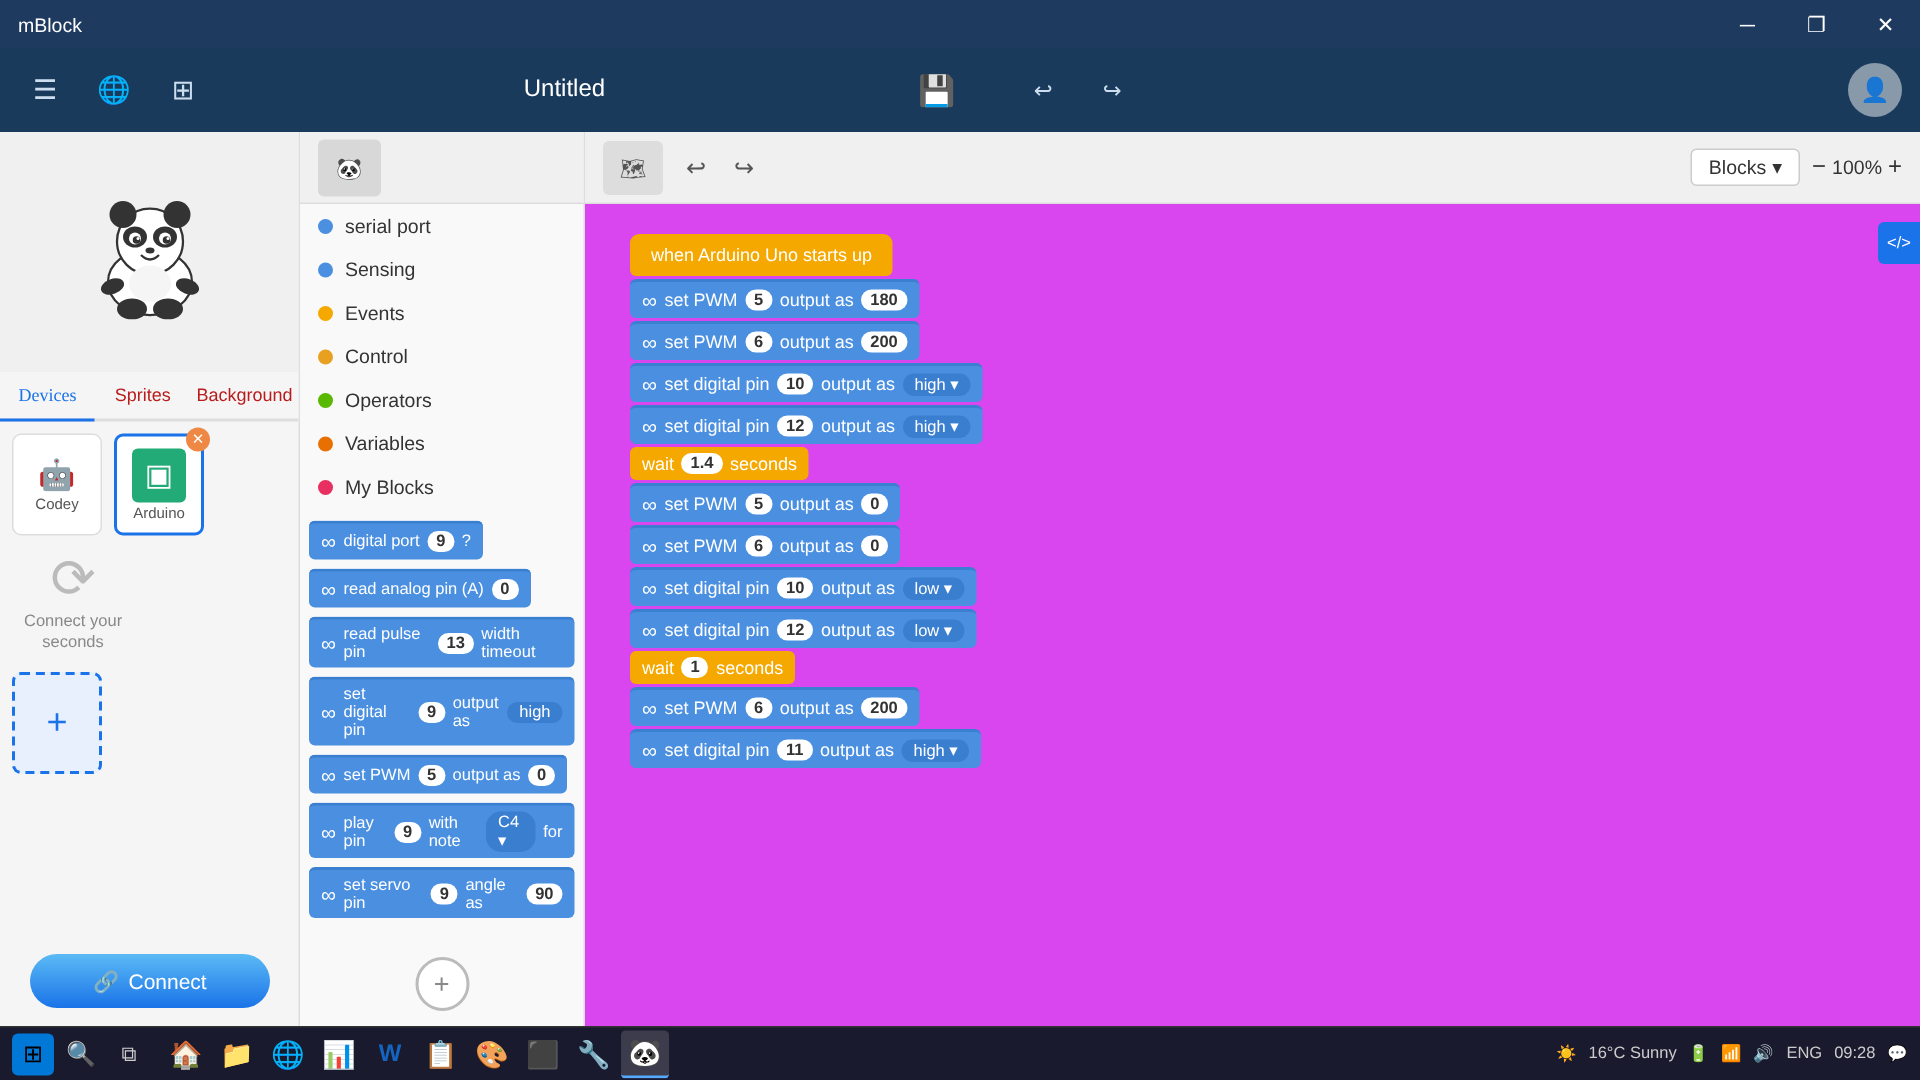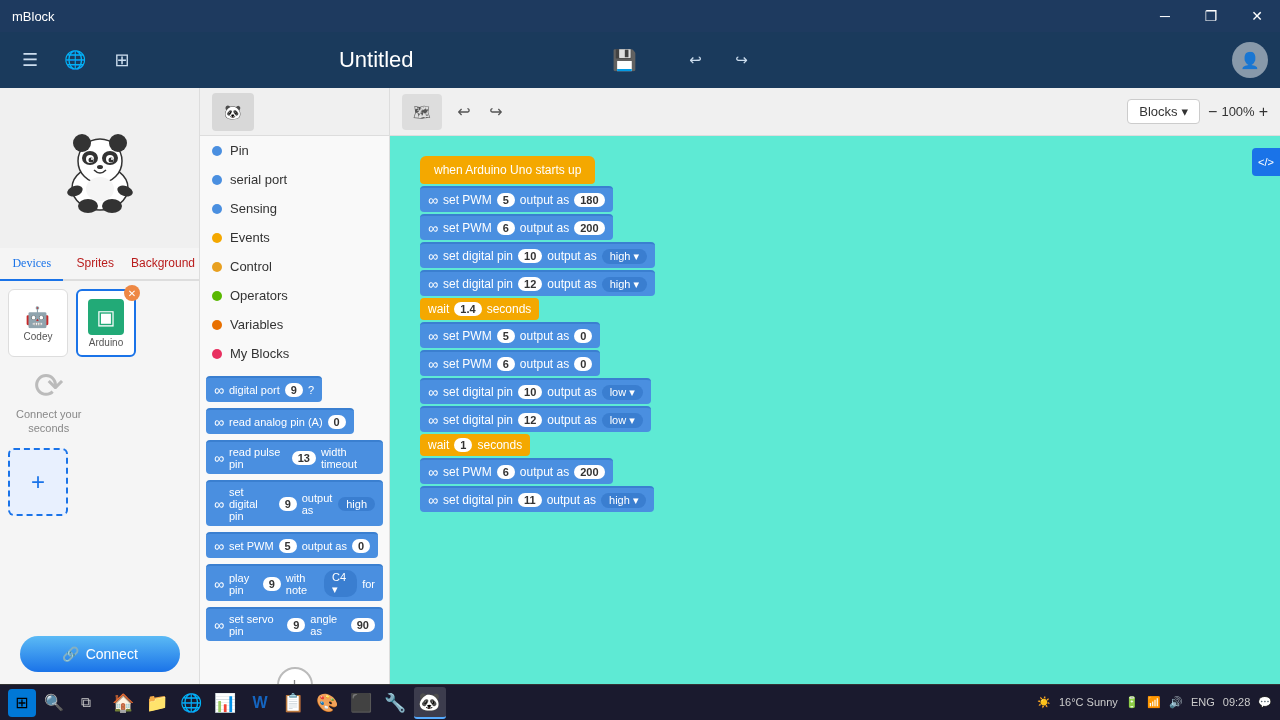--- a/index.html
+++ b/index.html
@@ -51,21 +51,21 @@
       align-items: center;
       justify-content: center;
       cursor: pointer;
       color: #cde;
       font-size: 18px;
     }
     .header-title {
       flex: 1;
       text-align: center;
       color: #fff;
-      font-size: 22px;
+      font-size: 16px;
       font-weight: 500;
     }
     .header-save-btn {
       color: #cde;
       font-size: 20px;
       cursor: pointer;
     }
     .header-avatar {
       width: 36px;
       height: 36px;
@@ -424,24 +424,20 @@
 
   <div style="display:flex;flex-direction:column;width:190px;background:#f9f9f9;border-right:1px solid #ddd;">
 
     <div style="height:48px;background:#f0f0f0;border-bottom:1px solid #ddd;display:flex;align-items:center;padding:0 12px;gap:6px;">
       <div style="width:42px;height:38px;border-radius:4px;background:#d8d8d8;display:flex;align-items:center;justify-content:center;cursor:pointer;font-size:14px;">🐼</div>
     </div>
 
     <div style="overflow-y:auto;flex:1;">
       <div class="palette-item">
         <div class="palette-dot" style="background:#4a8fe0;"></div>
-        <span>Pin</span>
-      </div>
-      <div class="palette-item">
-        <div class="palette-dot" style="background:#4a8fe0;"></div>
         <span>serial port</span>
       </div>
       <div class="palette-item">
         <div class="palette-dot" style="background:#4a8fe0;"></div>
         <span>Sensing</span>
       </div>
       <div class="palette-item">
         <div class="palette-dot" style="background:#f4a800;"></div>
         <span>Events</span>
       </div>
@@ -533,21 +529,21 @@
       </div>
       <div style="display:flex;align-items:center;gap:4px;font-size:13px;color:#333;">
         <span style="cursor:pointer;font-size:16px;">−</span>
         <span>100%</span>
         <span style="cursor:pointer;font-size:16px;">+</span>
       </div>
     </div>
 
     <div style="position:absolute;right:0;top:60px;width:28px;height:28px;background:#1a73e8;color:#fff;border-radius:4px 0 0 4px;display:flex;align-items:center;justify-content:center;cursor:pointer;font-size:11px;z-index:10;">&lt;/&gt;</div>
 
-    <div style="flex:1;background:#5eead4;overflow:auto;position:relative;">
+    <div style="flex:1;background:#d946ef;overflow:auto;position:relative;">
 
       <div style="position:absolute;left:30px;top:20px;display:flex;flex-direction:column;gap:2px;">
 
         <div class="prog-block" style="background:#f4a800;border-top:none;border-radius:6px 6px 4px 4px;padding:7px 14px;font-size:12px;font-weight:500;">
           <span>when Arduino Uno starts up</span>
         </div>
 
         <div class="prog-block blue">
           <span class="inf-sym">∞</span>
           <span>set PWM</span>

